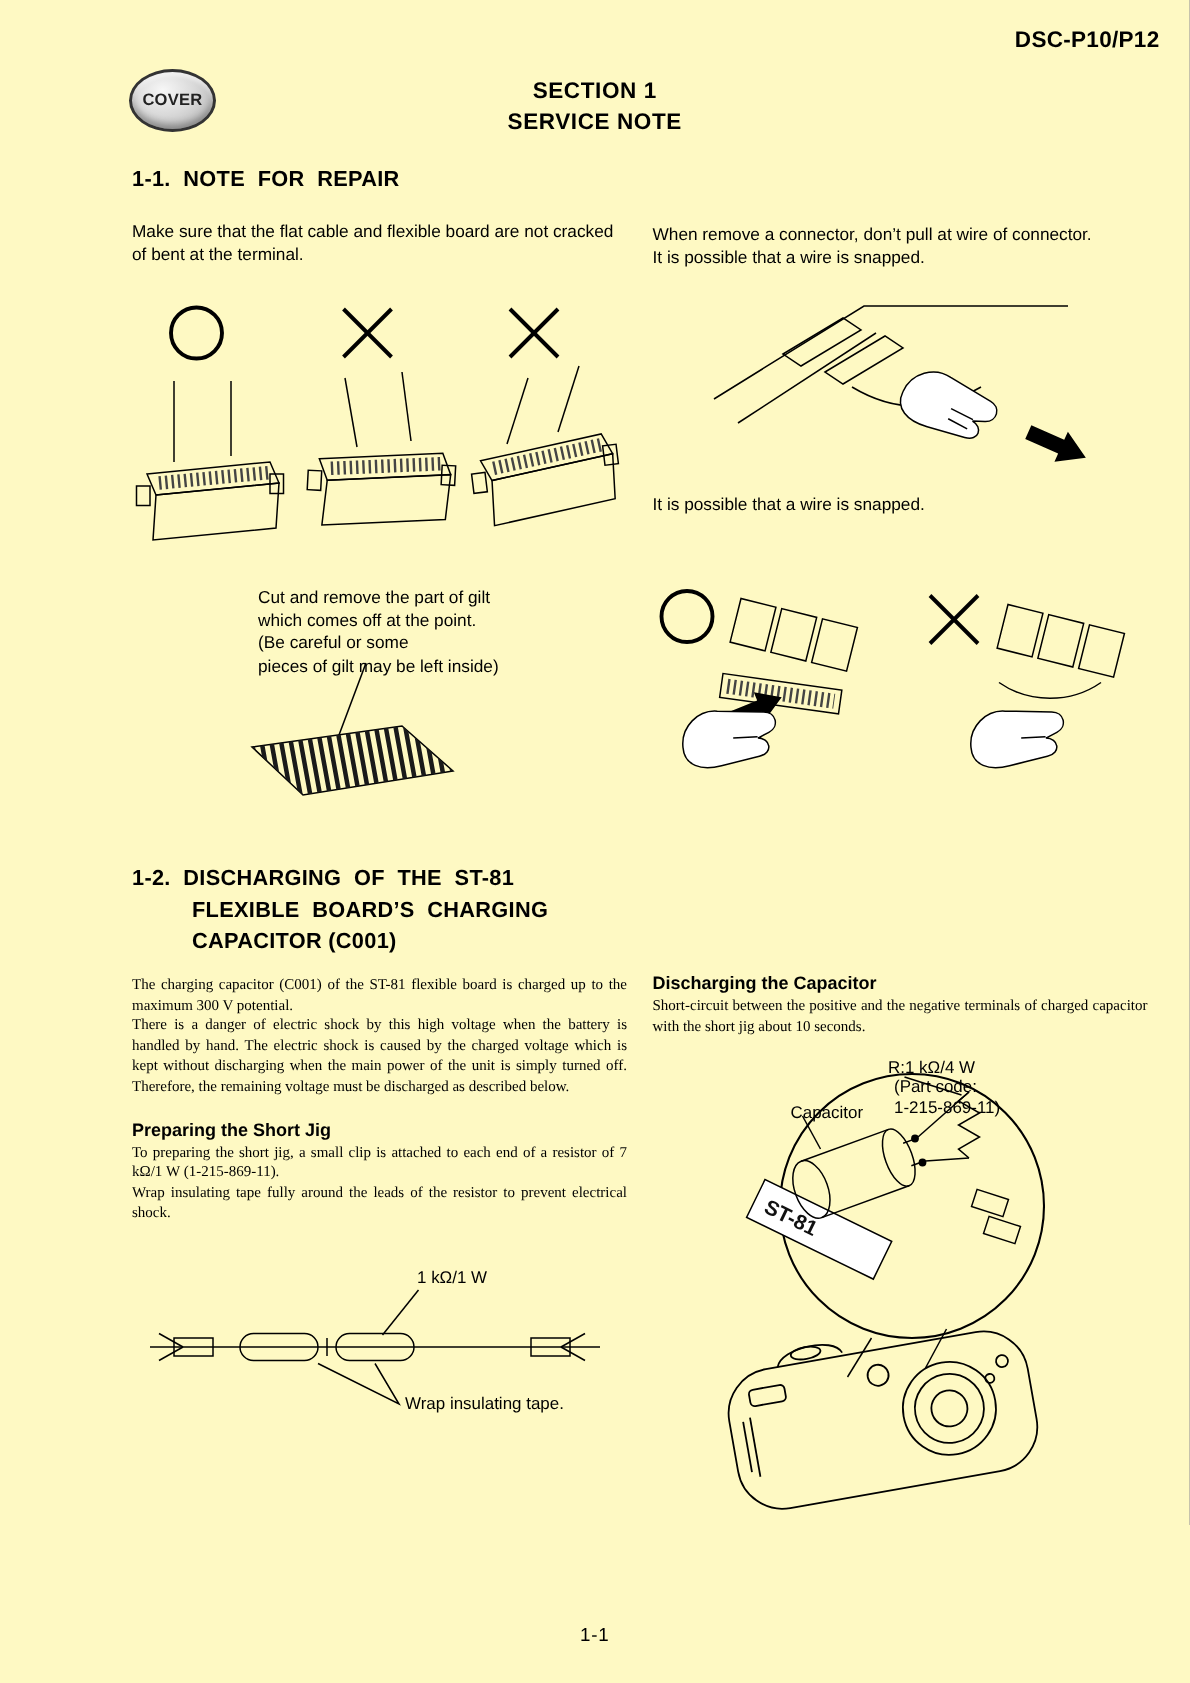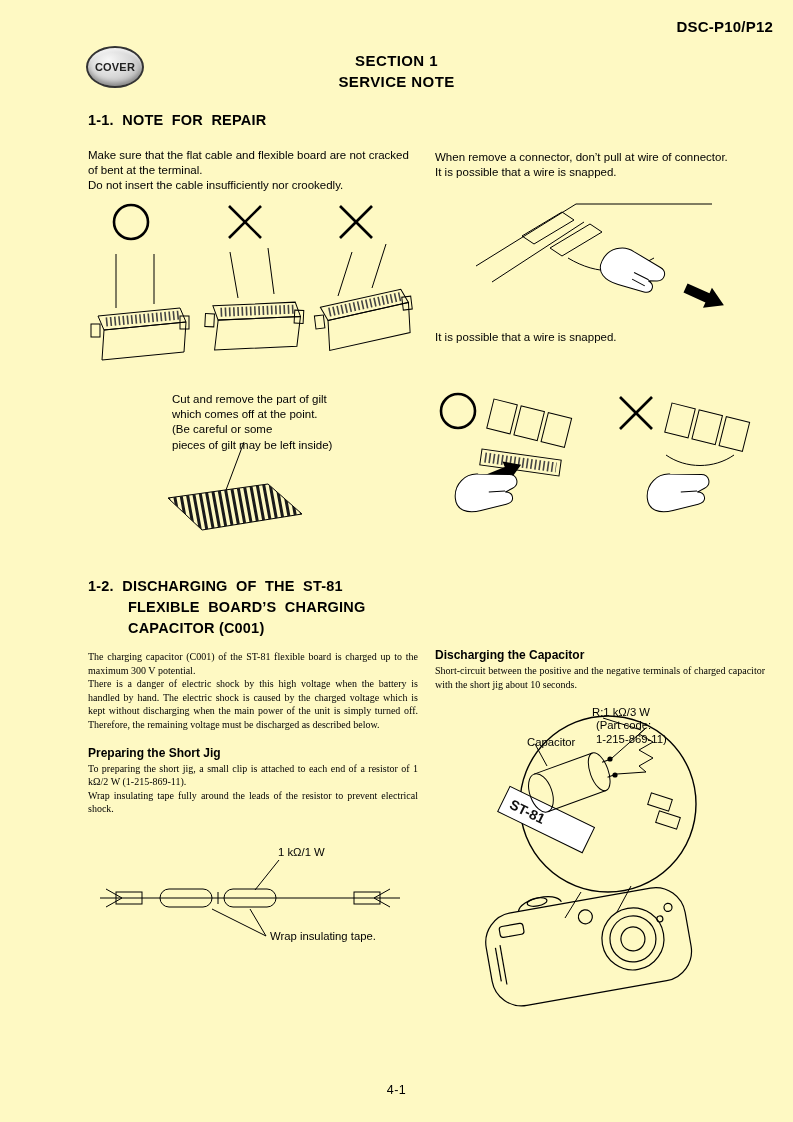--- a/index.html
+++ b/index.html
@@ -33,21 +33,20 @@
     <span>COVER</span>
   </div>
 
   <div class="abs h-center" style="top:52px;">SECTION 1</div>
   <div class="abs h-center" style="top:73px;">SERVICE NOTE</div>
 
   <div class="abs h-sec" style="left:88px; top:112px;">1-1.  NOTE  FOR  REPAIR</div>
 
   <div class="abs body-sans" style="left:88px; top:148px; width:330px;">
     <div>Make sure that the flat cable and flexible board are not cracked of bent at the terminal.</div>
-    <div>Do not insert the cable insufficiently nor crookedly.</div>
   </div>
 
   <div class="abs body-sans" style="left:435px; top:150px; width:330px;">
     <div>When remove a connector, don’t pull at wire of connector.</div>
     <div>It is possible that a wire is snapped.</div>
   </div>
 
   <div class="abs" style="left:88px; top:196px;">
     <svg width="330" height="190" viewBox="0 0 330 190">
       <circle cx="43" cy="26" r="17" fill="none" stroke="#000" stroke-width="2.6"></circle>
@@ -180,21 +179,21 @@
   </div>
 
   <div class="abs h-sec" style="left:88px; top:578px;">1-2.  DISCHARGING  OF  THE  ST-81</div>
   <div class="abs h-sec" style="left:128px; top:599px;">FLEXIBLE  BOARD’S  CHARGING</div>
   <div class="abs h-sec" style="left:128px; top:620px;">CAPACITOR (C001)</div>
 
   <div class="abs" style="left:88px; top:650px; width:330px;">
     <div class="body-serif">The charging capacitor (C001) of the ST-81 flexible board is charged up to the maximum 300 V potential.</div>
     <div class="body-serif">There is a danger of electric shock by this high voltage when the battery is handled by hand.  The electric shock is caused by the charged voltage which is kept without discharging when the main power of the unit is simply turned off.  Therefore, the remaining voltage must be discharged as described below.</div>
     <div class="sub-h" style="margin-top:14px;">Preparing the Short Jig</div>
-    <div class="body-serif">To preparing the short jig, a small clip is attached to each end of a resistor of 1 kΩ/2 W (1-215-869-11).</div>
+    <div class="body-serif">To preparing the short jig, a small clip is attached to each end of a resistor of 7 kΩ/1 W (1-215-869-11).</div>
     <div class="body-serif">Wrap insulating tape fully around the leads of the resistor to prevent electrical shock.</div>
   </div>
 
   <div class="abs" style="left:92px; top:852px;">
     <svg width="315" height="100" viewBox="0 0 315 100">
       <g fill="none" stroke="#000">
         <line x1="8" y1="46" x2="308" y2="46"></line>
 
         <rect x="24" y="40" width="26" height="12"></rect>
         <line x1="14" y1="37" x2="30" y2="46"></line>
@@ -266,21 +265,21 @@
         <circle cx="103" cy="17" r="7"></circle>
         <rect x="16" y="12" width="24" height="11" rx="3"></rect>
         <line x1="9" y1="32" x2="9" y2="66"></line>
         <line x1="14" y1="30" x2="14" y2="70"></line>
         <circle cx="186" cy="22" r="4"></circle>
         <circle cx="176" cy="32" r="3"></circle>
       </g>
     </svg>
   </div>
   <div class="abs lbl" style="left:592px; top:706px;">
-    <div>R:1 kΩ/3 W</div>
+    <div>R:1 kΩ/4 W</div>
     <div style="padding-left:4px;">(Part code:</div>
     <div style="padding-left:4px;">1-215-869-11)</div>
   </div>
   <span class="abs lbl" style="left:527px; top:736px;">Capacitor</span>
 
-  <div class="abs footer-pg" style="top:1083px;">4-1</div>
+  <div class="abs footer-pg" style="top:1083px;">1-1</div>
 
 </div>
 
 </body></html>

